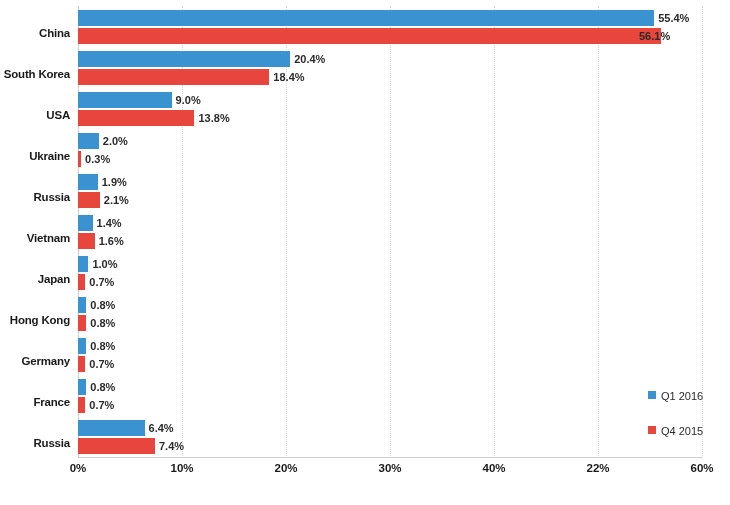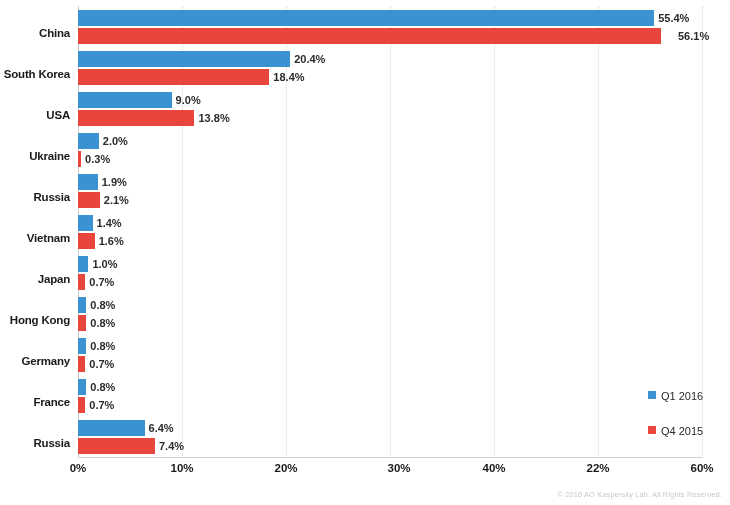--- a/index.html
+++ b/index.html
@@ -184,21 +184,21 @@
         <div class="gridline" style="left: 208px;"></div>
         <div class="gridline" style="left: 312px;"></div>
         <div class="gridline" style="left: 416px;"></div>
         <div class="gridline" style="left: 520px;"></div>
         <div class="gridline" style="left: 624px;"></div>
       </div>
     <div class="rows">
         <div class="bar q1" style="top: 3.54545px; width: 576.16px; background: rgb(58, 147, 208);"></div>
         <div class="bar-value" style="top: 3.54545px; left: 580.16px;">55.4%</div>
         <div class="bar q4" style="top: 21.5455px; width: 583.44px; background: rgb(232, 69, 60);"></div>
-        <div class="bar-value" style="top: 21.5455px; left: 600px;">56.1%</div>
+        <div class="bar-value" style="top: 21.5455px; left: 561px;">56.1%</div>
         <div class="bar q1" style="top: 44.6364px; width: 212.16px; background: rgb(58, 147, 208);"></div>
         <div class="bar-value" style="top: 44.6364px; left: 216.16px;">20.4%</div>
         <div class="bar q4" style="top: 62.6364px; width: 191.36px; background: rgb(232, 69, 60);"></div>
         <div class="bar-value" style="top: 62.6364px; left: 195.36px;">18.4%</div>
         <div class="bar q1" style="top: 85.7273px; width: 93.6px; background: rgb(58, 147, 208);"></div>
         <div class="bar-value" style="top: 85.7273px; left: 97.6px;">9.0%</div>
         <div class="bar q4" style="top: 103.727px; width: 116.48px; background: rgb(232, 69, 60);"></div>
         <div class="bar-value" style="top: 103.727px; left: 120.48px;">13.8%</div>
         <div class="bar q1" style="top: 126.818px; width: 20.8px; background: rgb(58, 147, 208);"></div>
         <div class="bar-value" style="top: 126.818px; left: 24.8px;">2.0%</div>
@@ -233,26 +233,25 @@
         <div class="bar q4" style="top: 432.455px; width: 76.96px; background: rgb(232, 69, 60);"></div>
         <div class="bar-value" style="top: 432.455px; left: 80.96px;">7.4%</div>
       </div>
     <div class="axis-line"></div>
   </div>
 
   <div class="xticks">
       <div class="xtick" style="left: 0px;">0%</div>
       <div class="xtick" style="left: 104px;">10%</div>
       <div class="xtick" style="left: 208px;">20%</div>
-      <div class="xtick" style="left: 321px;">30%</div>
+      <div class="xtick" style="left: 312px;">30%</div>
       <div class="xtick" style="left: 416px;">40%</div>
       <div class="xtick" style="left: 520px;">22%</div>
       <div class="xtick" style="left: 624px;">60%</div>
     </div>
 
   <div class="legend">
       <div class="legend-entry" style="top: 0px;"><span class="legend-swatch" style="background: rgb(58, 147, 208);"></span><span class="legend-label">Q1 2016</span></div>
       <div class="legend-entry" style="top: 35px;"><span class="legend-swatch" style="background: rgb(232, 69, 60);"></span><span class="legend-label">Q4 2015</span></div>
     </div>
 
-  <div class="copyright">© 2016 AO Kaspersky Lab. All Rights Reserved.</div>
 
 </div>
 
 </body></html>

